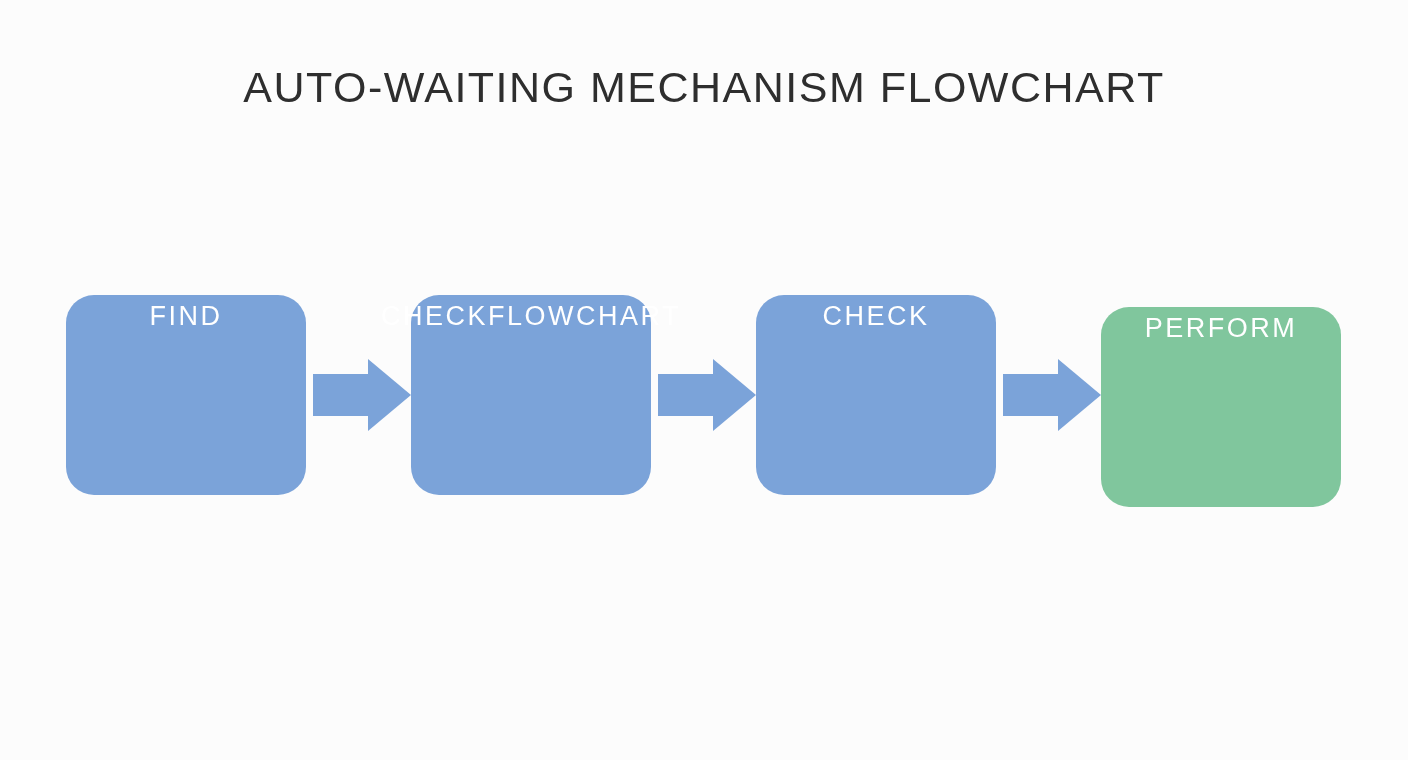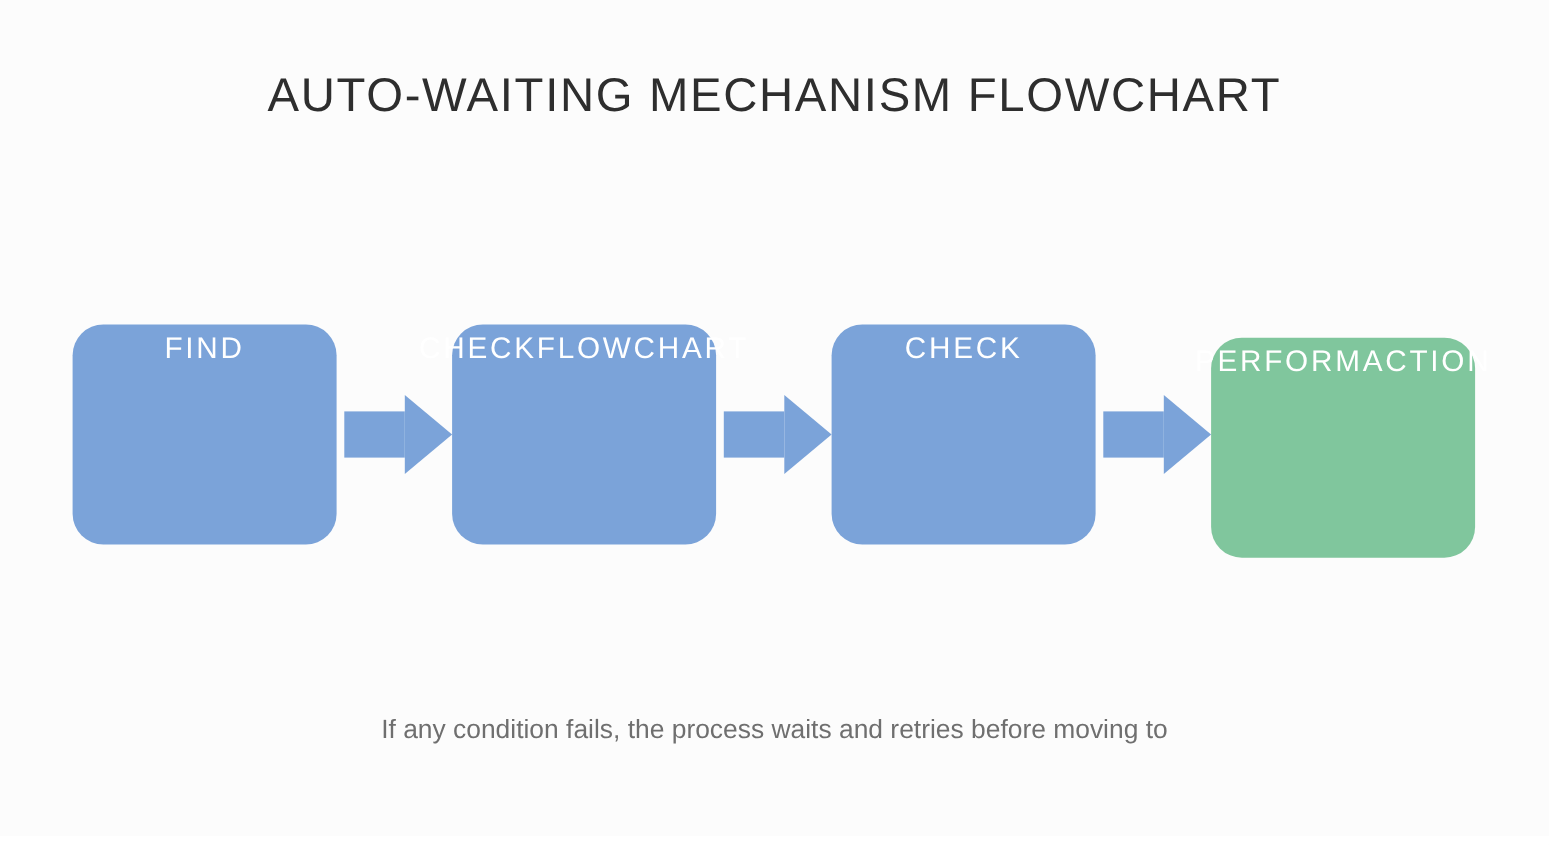--- a/index.html
+++ b/index.html
@@ -101,22 +101,20 @@
       <span>CHECK</span>
     </div>
 
     <div class="arrow">
       <span class="arrow-tail" style="background-color: rgb(123, 163, 217);"></span>
       <span class="arrow-head" style="border-left-color: rgb(123, 163, 217);"></span>
     </div>
 
     <div class="step" style="background-color: rgb(128, 198, 157); margin-top: 24px;">
       <span>PERFORM</span>
-      <span>ACTION</span>
     </div>
 
   </div>
 
   <p class="caption">
-    <span>If any condition fails, the process waits and retries before moving to</span>
   </p>
 
 </div>
 
 </body></html>

